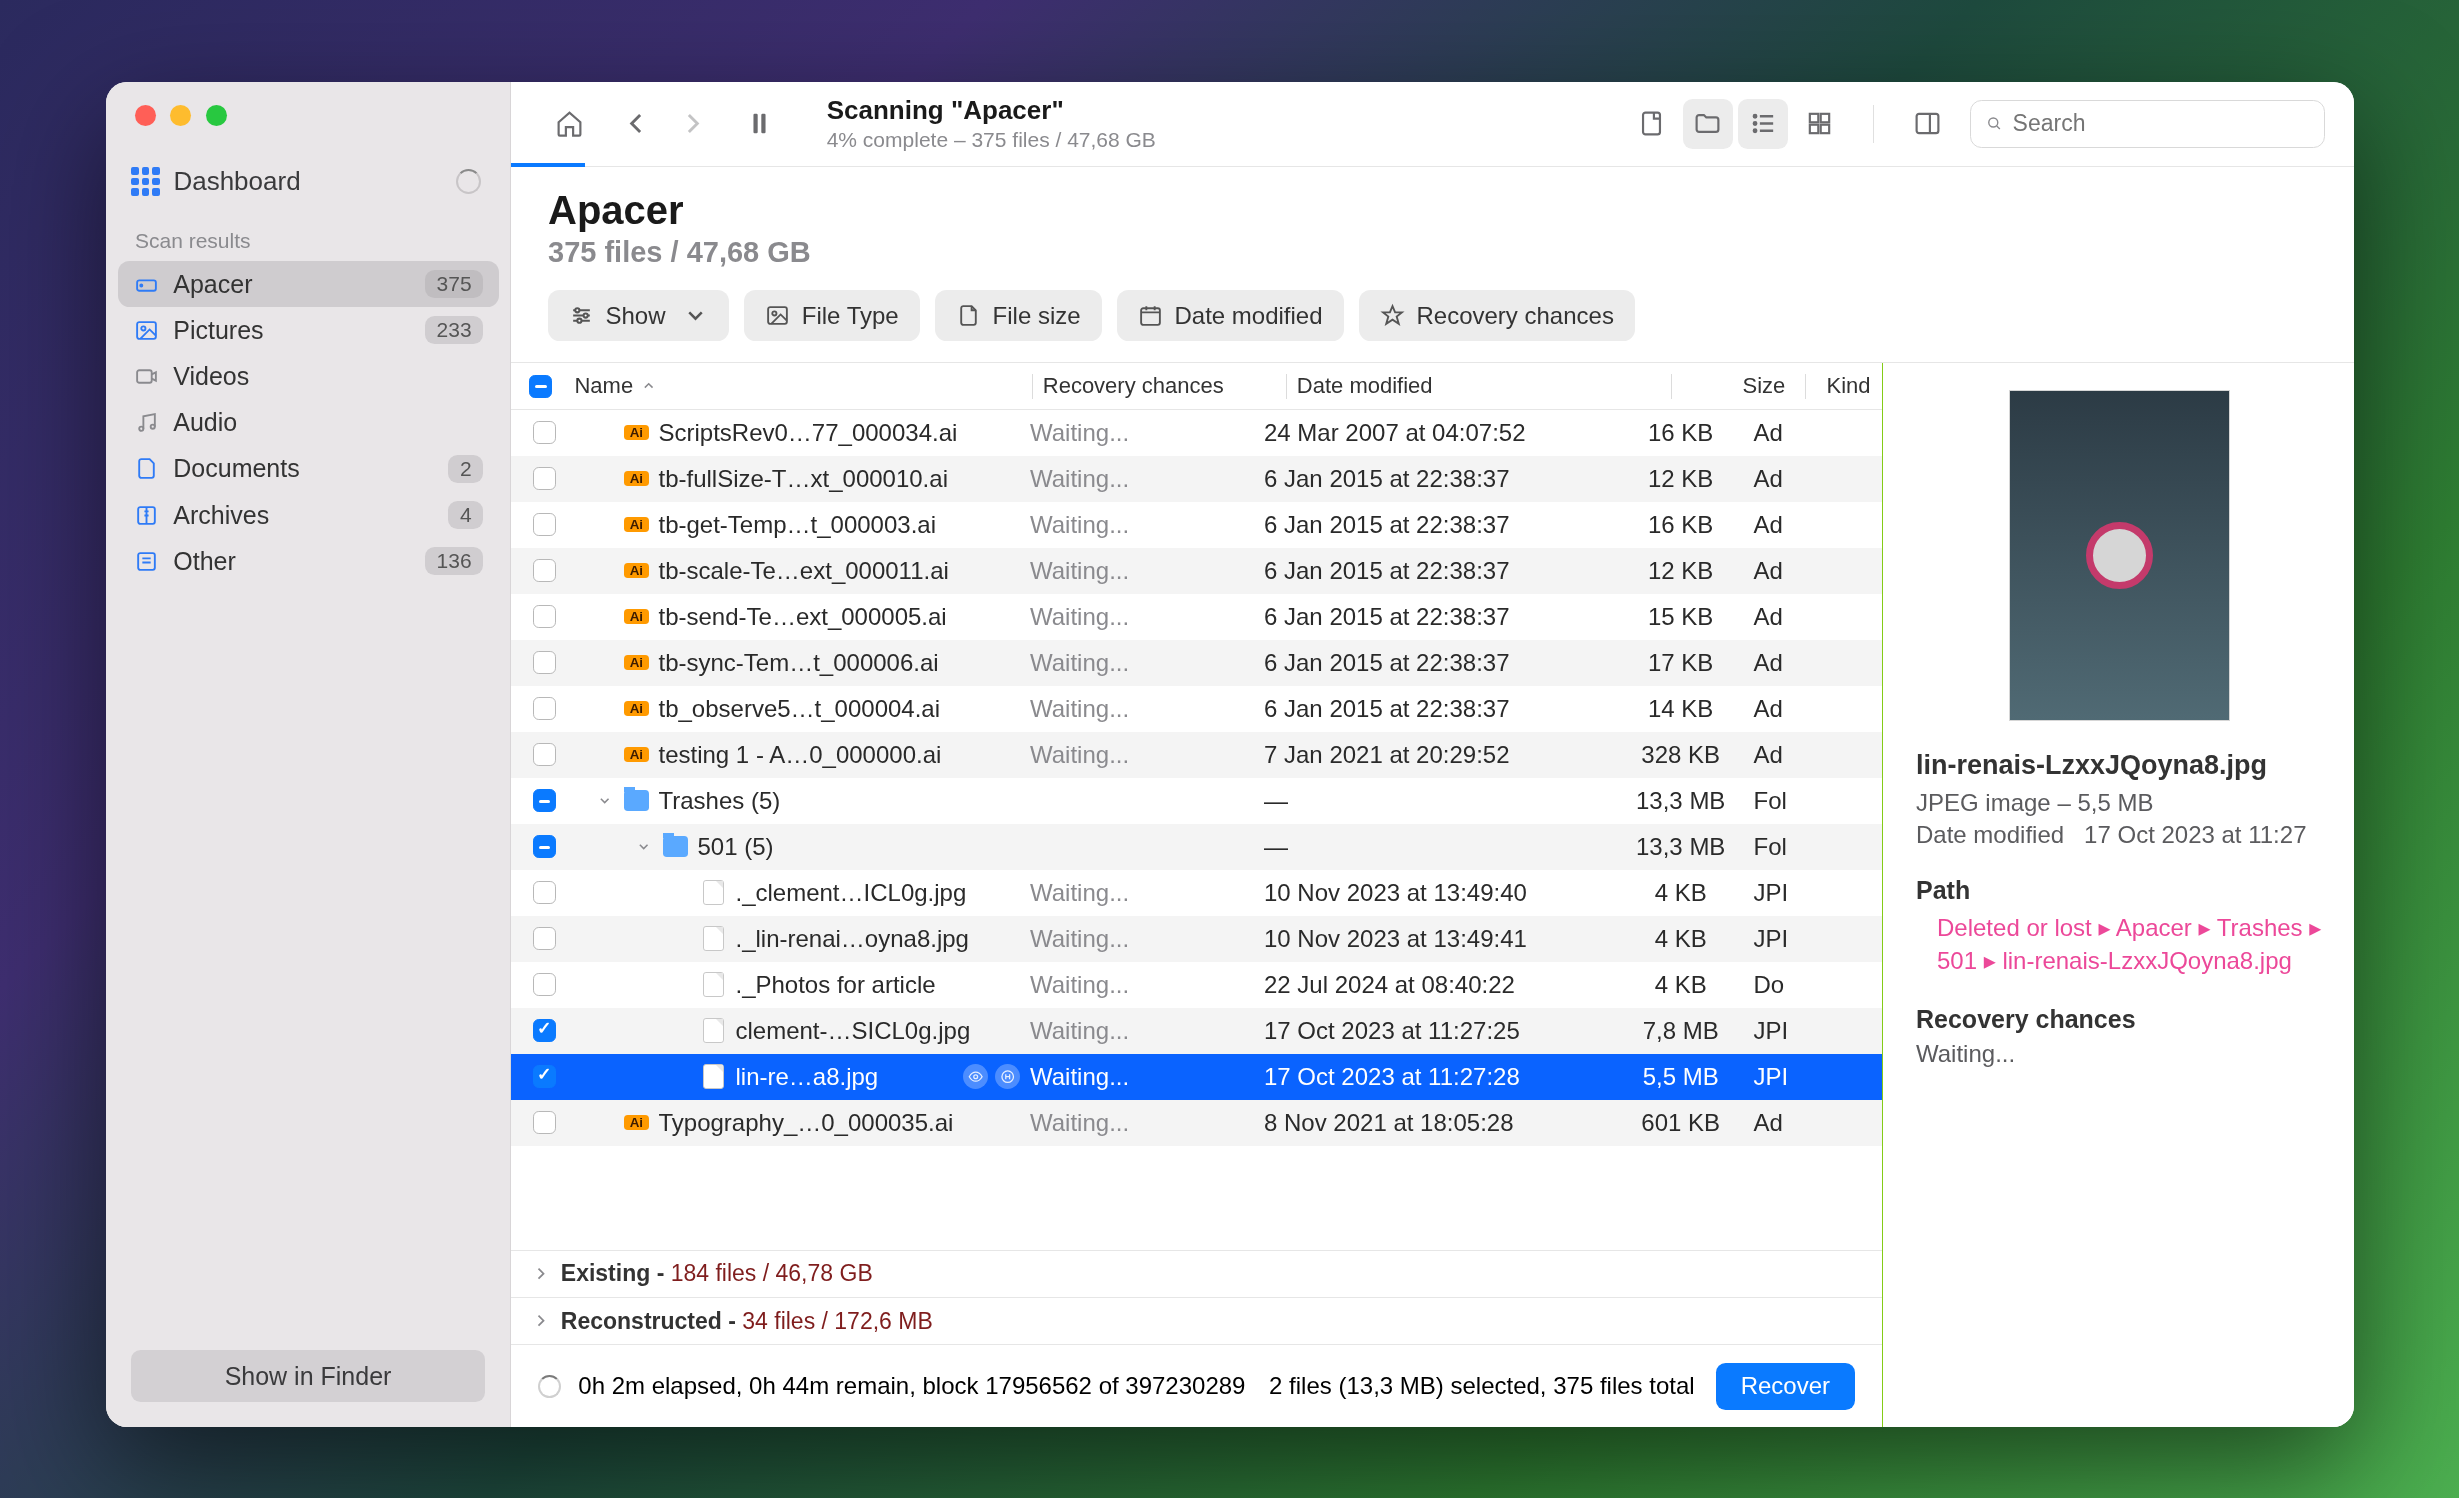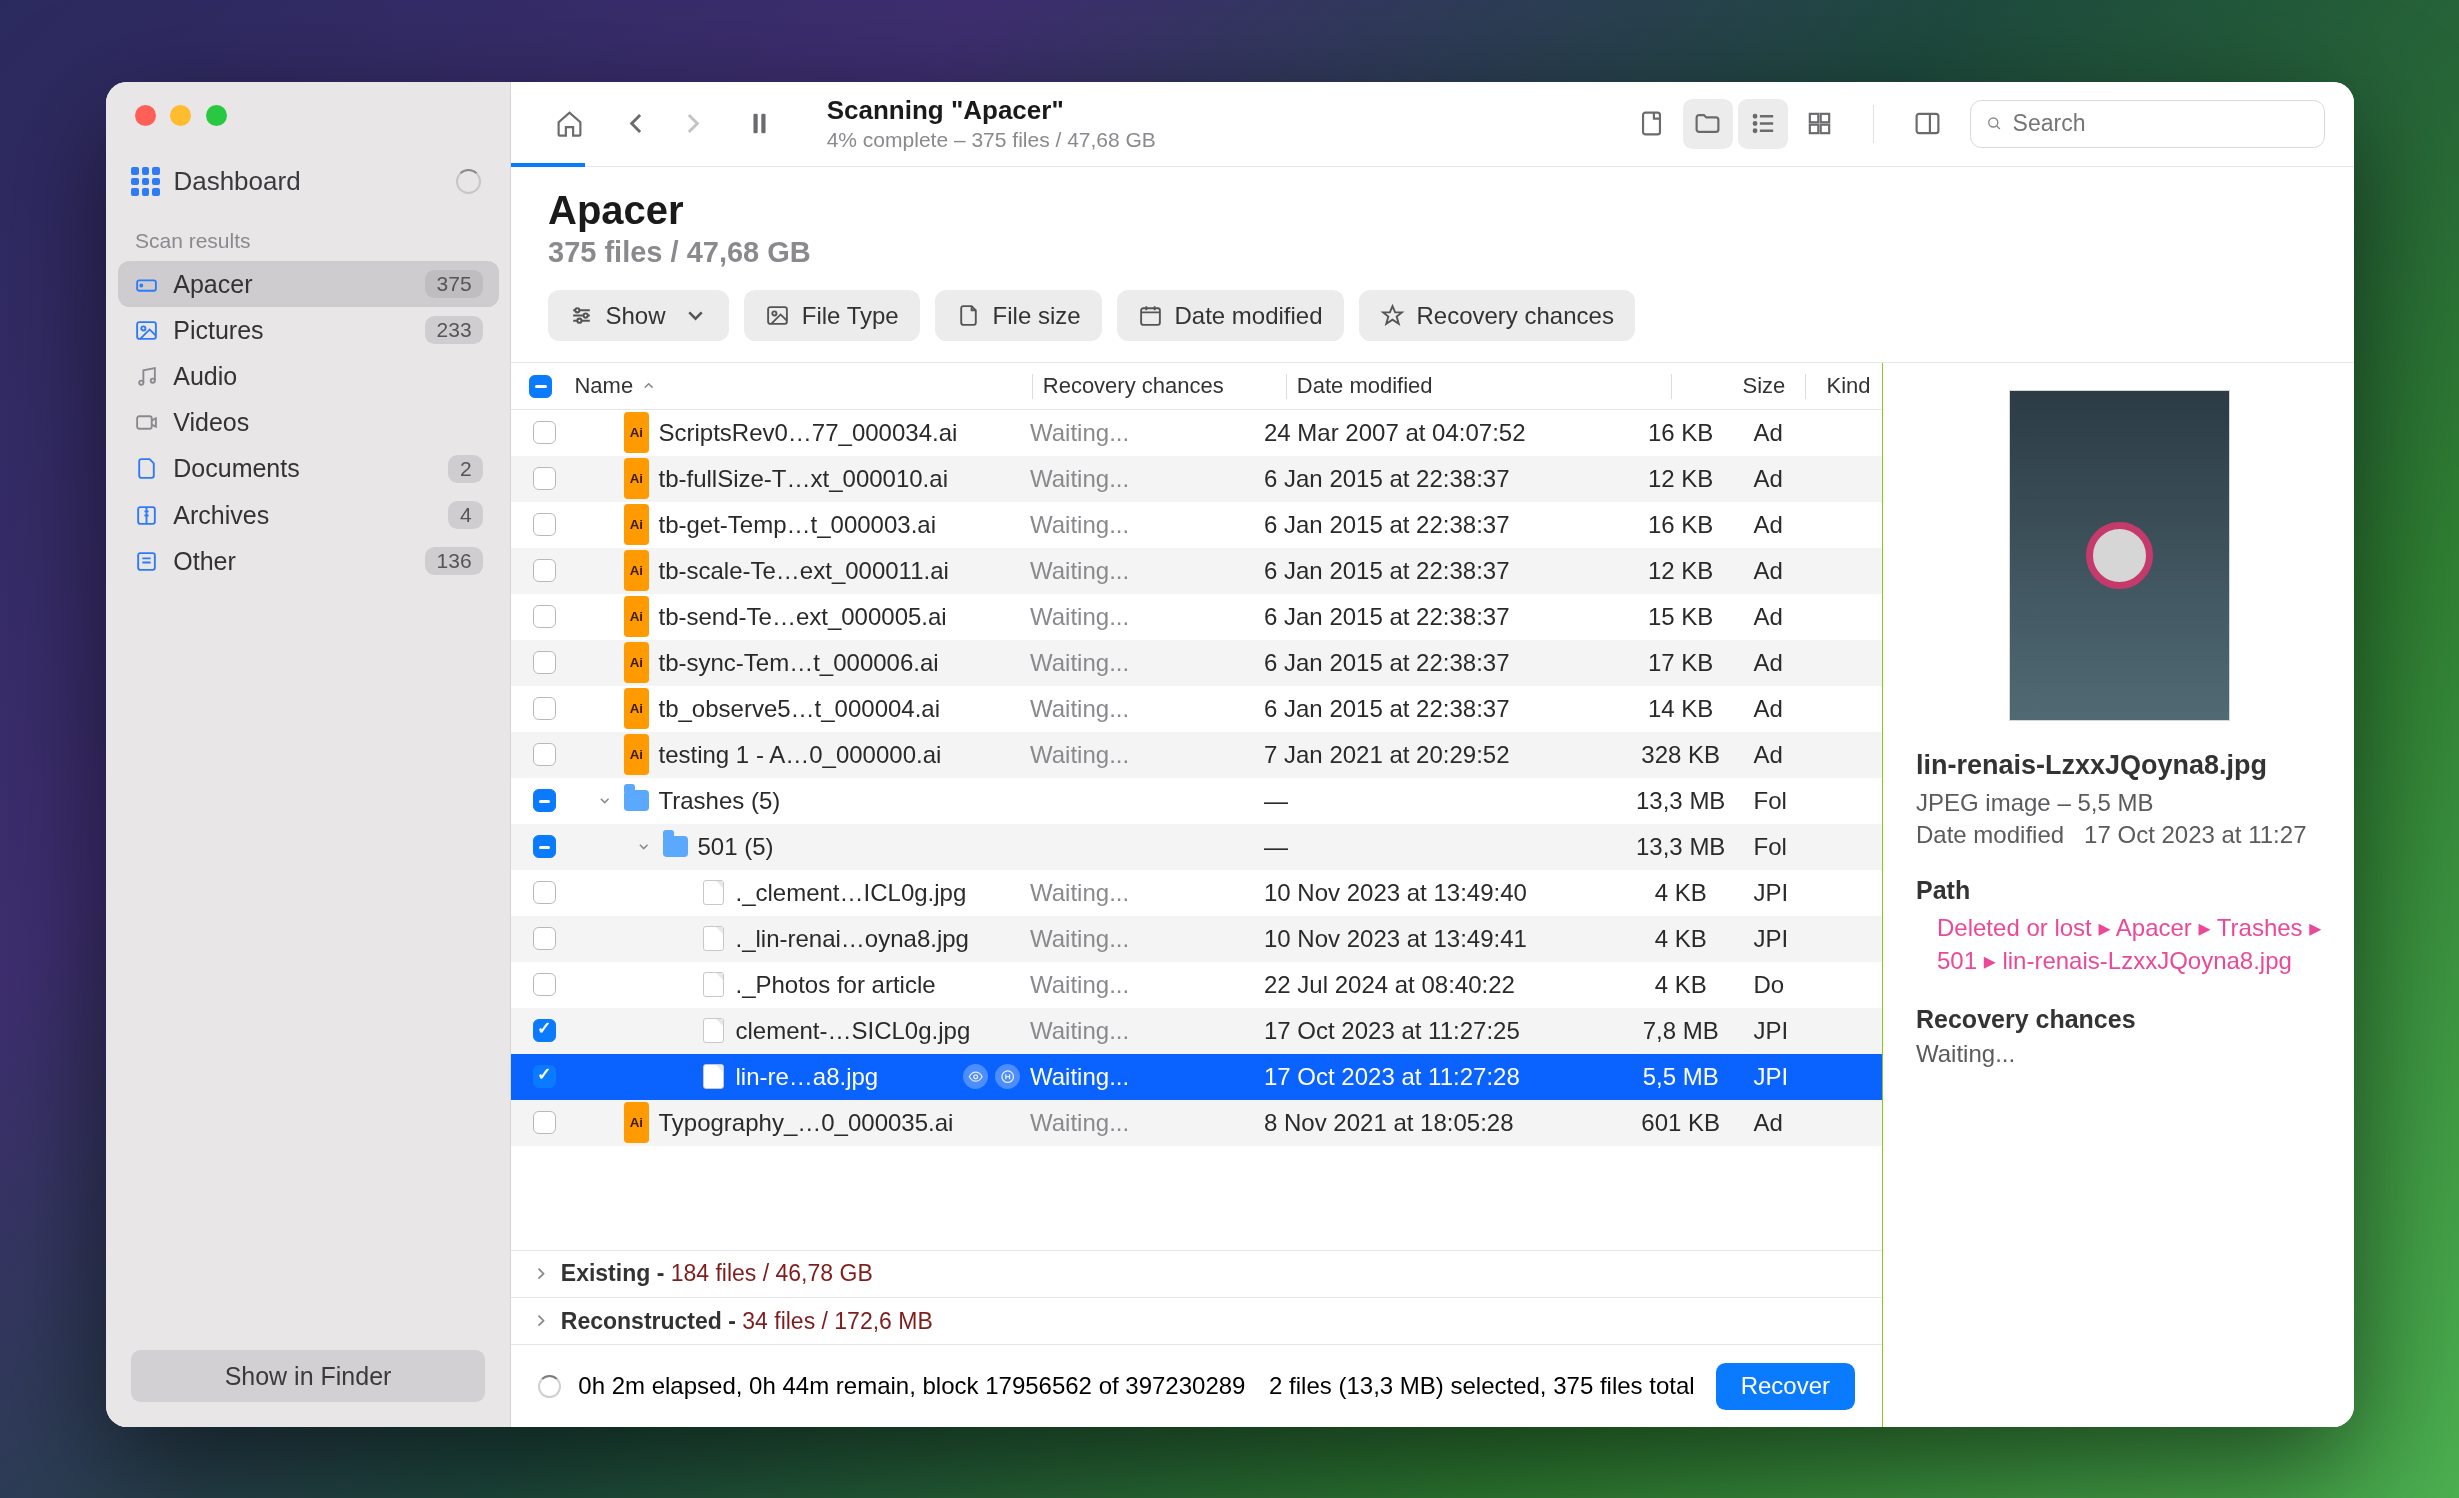--- a/index.html
+++ b/index.html
@@ -138,21 +138,21 @@
   .chk {
     width:23px;height:23px;border:1.9px solid #b8b8b8;border-radius:5.8px;background:#fff;
   }
   .chk.blue { background:#0a7aff;border-color:#0a7aff;position:relative; }
   .chk.blue::after{content:'';position:absolute;left:4.8px;top:9.6px;width:11.5px;height:2.9px;background:#fff;border-radius:1.9px;}
   .chk.check { background:#0a7aff;border-color:#0a7aff;position:relative; }
   .chk.check::after{content:'✓';color:#fff;position:absolute;left:2.9px;top:-1.9px;font-size:17.3px;font-weight:700;}
   .cell-name { flex:0 0 452px; display:flex; align-items:center; gap:9.6px; overflow:hidden; white-space:nowrap; }
   .indent1 { padding-left:19px; } .indent2 { padding-left:58px; } .indent3 { padding-left:96px; }
   .disclosure { width:17.3px; color:#8a8a8e; display:flex; align-items:center; }
-  .file-ico { width:25px;height:41px;flex:0 0 25px;display:flex;align-items:center;justify-content:center;font-size:17.3px; }
+  .file-ico { width:25px;height:15px;flex:0 0 25px;display:flex;align-items:center;justify-content:center;font-size:17.3px; }
   .fi-ai { background:#ff9a00;color:#3b1b00;border-radius:3.8px;font-weight:700;font-size:13.4px; }
   .fi-doc { background:#fff;border:1px solid #c8c8c8;border-radius:2.9px;position:relative; }
   .fi-doc::after { content:'';position:absolute;right:0;top:0;border-left:7.7px solid transparent;border-top:7.7px solid #e8e8e8; }
   .fi-folder { width:27px;height:21px;background:#5aa9ff;border-radius:3.8px;position:relative; }
   .fi-folder::before{content:'';position:absolute;left:0;top:-5.8px;width:11.5px;height:7.7px;background:#5aa9ff;border-radius:2.9px 2.9px 0 0;}
   .cell-rec  { flex:0 0 234px; }
   .rc-waiting { color:#8a8a8e; }
   .cell-date { flex:0 0 365px; }
   .cell-size { flex:0 0 113px; text-align:center; padding-right:9.6px; }
   .cell-kind { flex:0 0 67px; overflow:hidden; white-space:nowrap; padding-left:11.5px; }
@@ -238,35 +238,35 @@
               <circle cx="9" cy="10" r="2"></circle>
               <path d="M21 17l-6-6-9 9"></path>
             </svg>
           </span>
           <span>Pictures</span>
           <span class="side-badge">233</span>
         </div>
         <div class="side-item">
           <span class="side-ico gray">
             <svg width="25" height="25" viewBox="0 0 24 24" fill="none" stroke="currentColor" stroke-width="1.8">
+              <rect x="3" y="6" width="14" height="12" rx="2"></rect>
+              <path d="M17 10l4-2v8l-4-2"></path>
+            </svg>
+          </span>
+          <span>Videos</span>
+        </div>
+        <div class="side-item">
+          <span class="side-ico gray">
+            <svg width="25" height="25" viewBox="0 0 24 24" fill="none" stroke="currentColor" stroke-width="1.8">
               <path d="M9 18V6l11-2v12"></path>
               <circle cx="7" cy="18" r="2"></circle>
               <circle cx="18" cy="16" r="2"></circle>
             </svg>
           </span>
           <span>Audio</span>
-        </div>
-        <div class="side-item">
-          <span class="side-ico gray">
-            <svg width="25" height="25" viewBox="0 0 24 24" fill="none" stroke="currentColor" stroke-width="1.8">
-              <rect x="3" y="6" width="14" height="12" rx="2"></rect>
-              <path d="M17 10l4-2v8l-4-2"></path>
-            </svg>
-          </span>
-          <span>Videos</span>
         </div>
         <div class="side-item">
           <span class="side-ico">
             <svg width="25" height="25" viewBox="0 0 24 24" fill="none" stroke="currentColor" stroke-width="1.8">
               <path d="M7 3h8l4 4v12a2 2 0 0 1-2 2H7a2 2 0 0 1-2-2V5a2 2 0 0 1 2-2z"></path>
             </svg>
           </span>
           <span>Documents</span>
           <span class="side-badge">2</span>
         </div>

